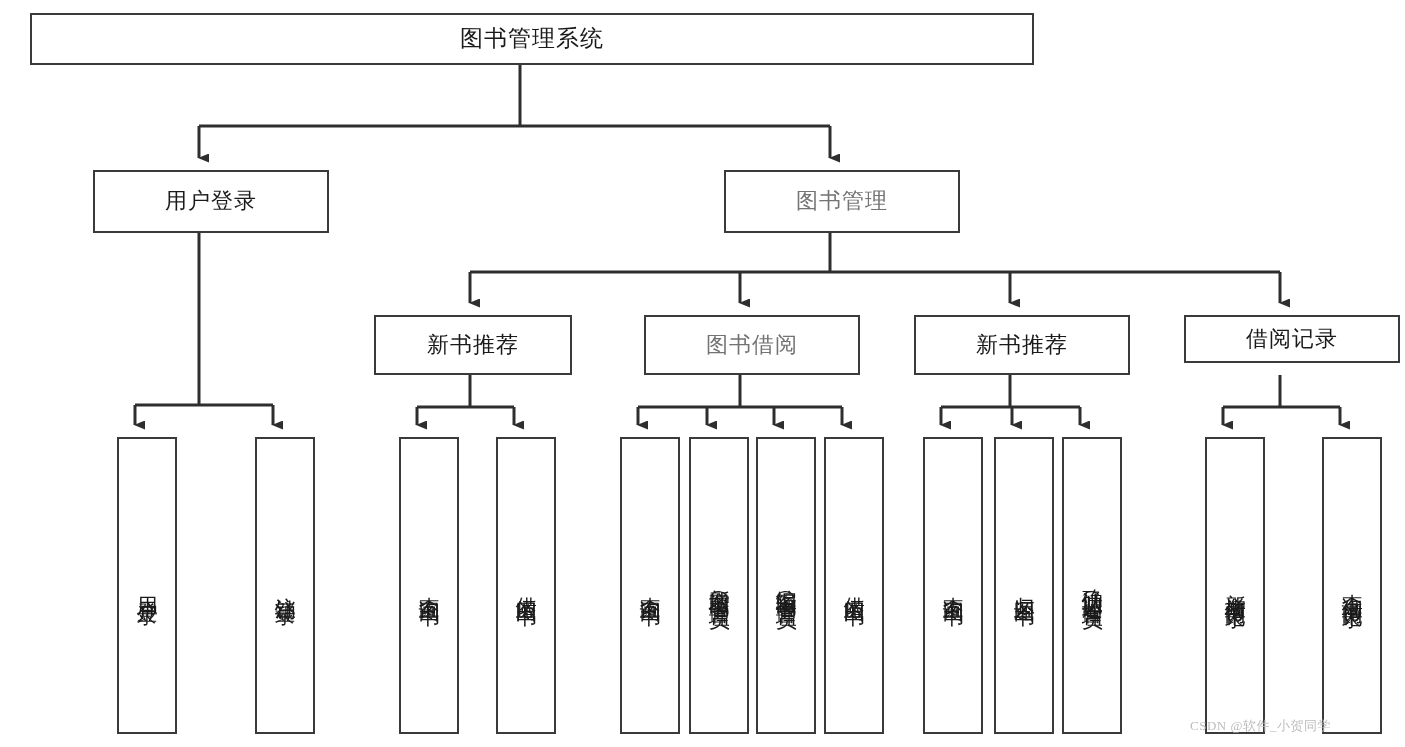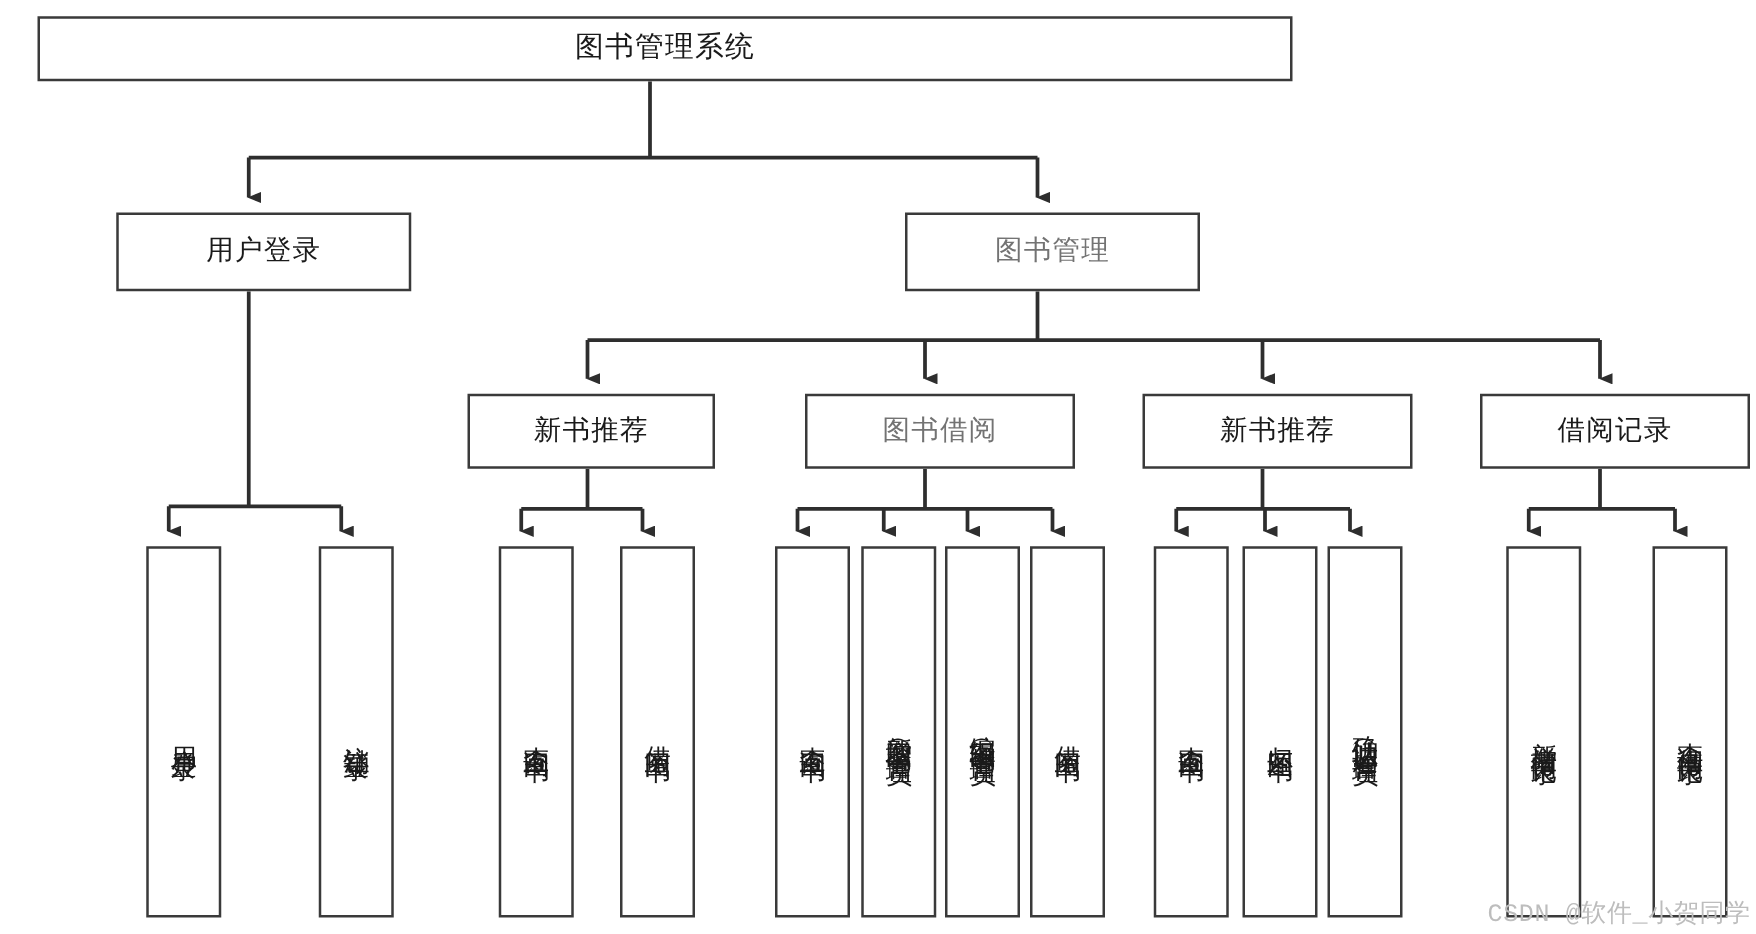--- a/index.html
+++ b/index.html
@@ -53,25 +53,25 @@
     padding-top: 4px;
     padding-bottom: 4px;
   }
   .node.vert .vlabel {
     writing-mode: vertical-rl;
     text-orientation: upright;
     white-space: nowrap;
   }
   .watermark {
     position: absolute;
-    font-size: 20px;
+    font-size: 13px;
     color: #bdbdbd;
     white-space: nowrap;
     letter-spacing: 0.5px;
-    font-family: Liberation Mono, monospace;
+    font-family: Liberation Serif, serif;
   }
 </style>
 </head>
 <body>
 
 <div id="canvas">
 
   <svg id="wires" viewBox="0 0 1405 747" xmlns="http://www.w3.org/2000/svg">
     <defs>
       <marker id="arrowhead" markerWidth="9" markerHeight="11" refX="4.5" refY="10" orient="auto" markerUnits="userSpaceOnUse">
@@ -138,21 +138,21 @@
 
   <div class="node horiz" style="left: 362px; top: 315px; width: 198px; height: 60px; border-color: rgb(58, 58, 58); background: rgb(255, 255, 255); color: rgb(26, 26, 26);">
     <span>新书推荐</span>
   </div>
   <div class="node horiz" style="left: 632px; top: 315px; width: 216px; height: 60px; border-color: rgb(58, 58, 58); background: rgb(255, 255, 255); color: #737373;">
     <span>图书借阅</span>
   </div>
   <div class="node horiz" style="left: 902px; top: 315px; width: 216px; height: 60px; border-color: rgb(58, 58, 58); background: rgb(255, 255, 255); color: rgb(26, 26, 26);">
     <span>新书推荐</span>
   </div>
-  <div class="node horiz" style="left: 1172px; top: 315px; width: 216px; height: 60px; border-color: rgb(58, 58, 58); background: rgb(255, 255, 255); color: rgb(26, 26, 26);">
+  <div class="node horiz" style="left: 1172px; top: 315px; width: 216px; height: 48px; border-color: rgb(58, 58, 58); background: rgb(255, 255, 255); color: rgb(26, 26, 26);">
     <span>借阅记录</span>
   </div>
 
   <div class="node vert" style="left: 105px; top: 437px; width: 60px; height: 297px; border-color: rgb(58, 58, 58); background: rgb(255, 255, 255); color: rgb(26, 26, 26);">
     <span class="vlabel">用户登录</span>
   </div>
   <div class="node vert" style="left: 243px; top: 437px; width: 60px; height: 297px; border-color: rgb(58, 58, 58); background: rgb(255, 255, 255); color: rgb(26, 26, 26);">
     <span class="vlabel">注销登录</span>
   </div>
   <div class="node vert" style="left: 387px; top: 437px; width: 60px; height: 297px; border-color: rgb(58, 58, 58); background: rgb(255, 255, 255); color: rgb(26, 26, 26);">

